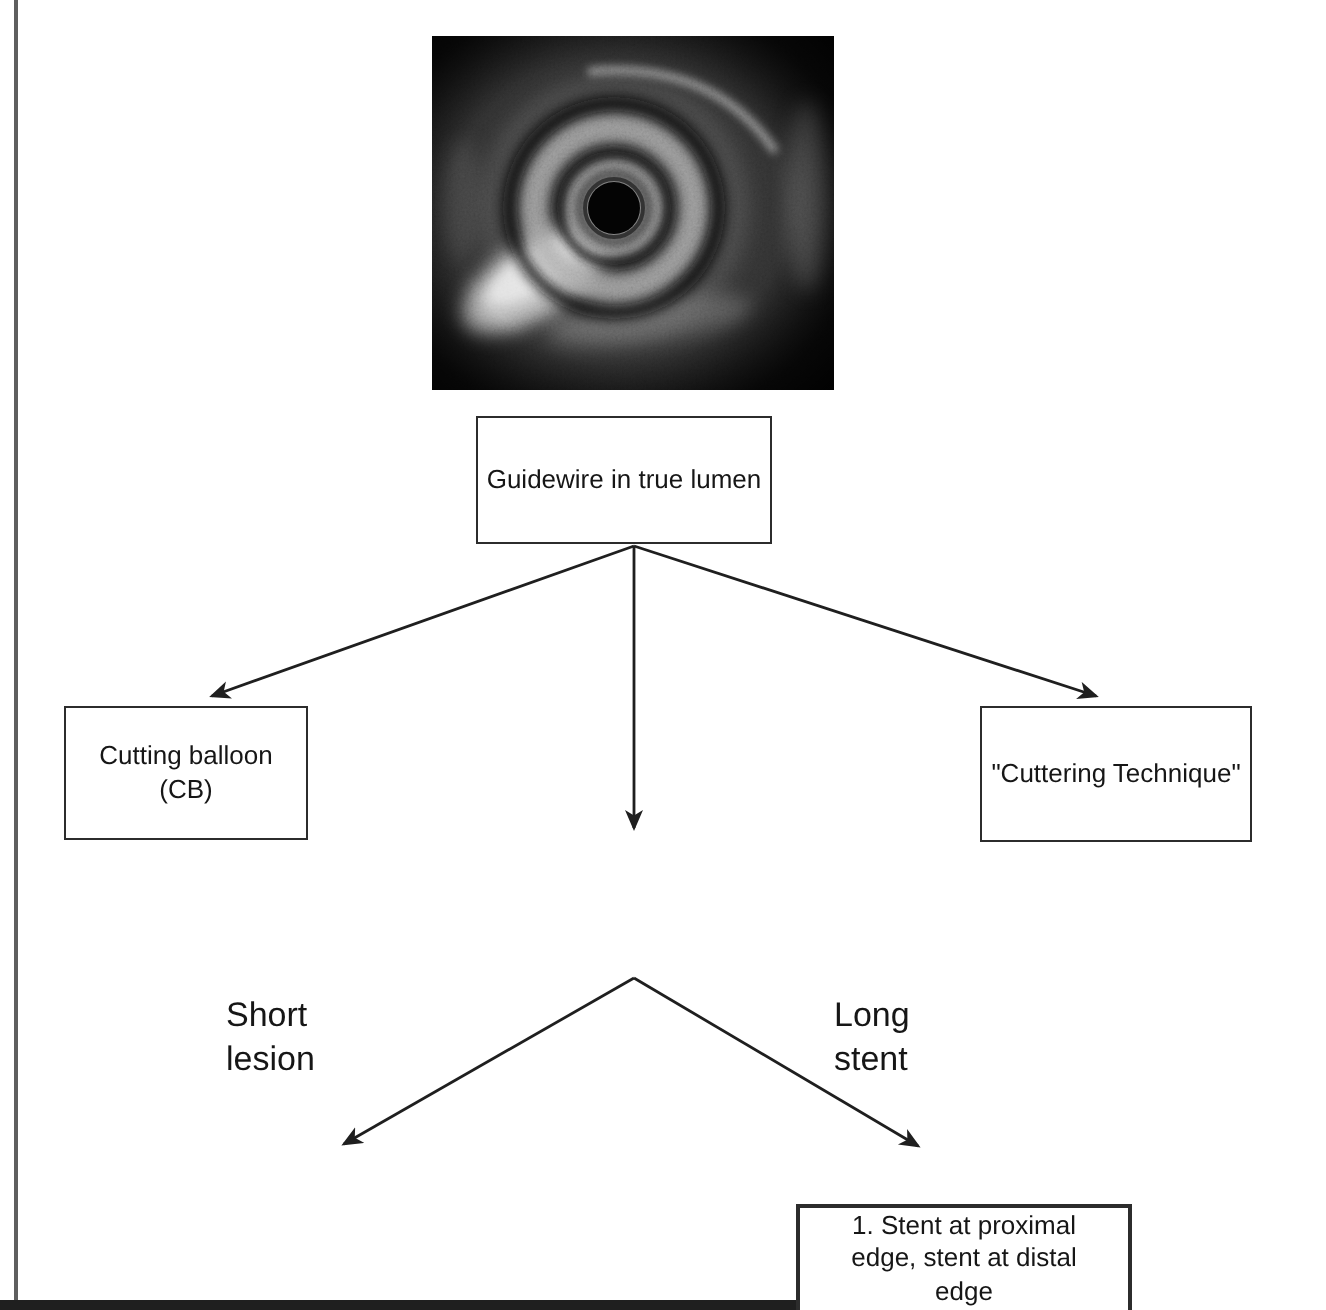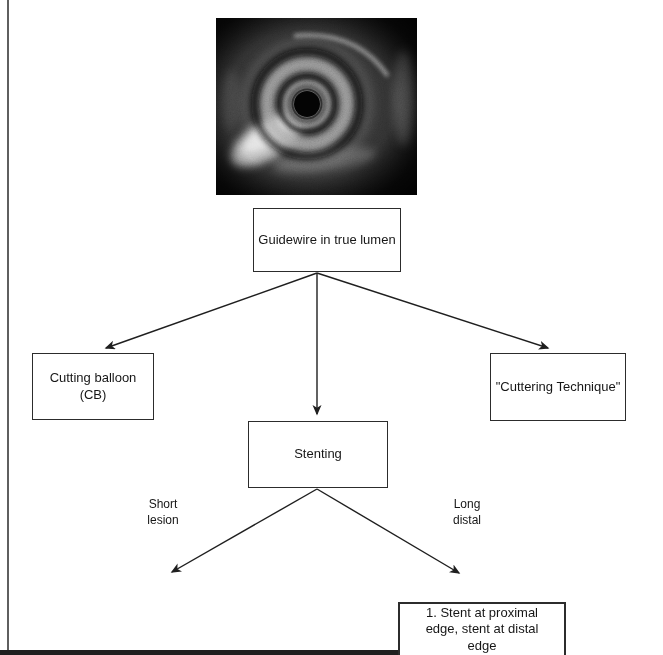--- a/index.html
+++ b/index.html
@@ -36,30 +36,30 @@
   .arrows line{stroke:var(--line);stroke-width:1.4;}
   .arrows .head{fill:var(--line);}
   .node{
     position:absolute;box-sizing:border-box;
     display:flex;align-items:center;justify-content:center;
     text-align:center;white-space:pre-line;
     background:#fff;border:1.5px solid var(--border);
     color:var(--text);font-size:13px;line-height:1.26;
     padding:2px 3px;
   }
-  .n-root{left:253px;top:208px;width:148px;height:64px;}
+  .n-root{left:238px;top:208px;width:148px;height:64px;}
   .n-left{left:32px;top:353px;width:122px;height:67px;}
   .n-center{left:248px;top:421px;width:140px;height:67px;}
   .n-right{left:490px;top:353px;width:136px;height:68px;}
   .n-bl{left:97px;top:578px;width:137px;height:66px;border-width:2px;}
   .n-br{left:398px;top:602px;width:168px;height:71px;border-width:2px;}
   .edge-label{
-    position:absolute;width:100px;text-align:center;
+    position:absolute;width:100px;text-align:left;
     white-space:pre-line;color:var(--text);
-    font-size:12px;line-height:1.32;
+    font-size:17px;line-height:1.32;
   }
   .el-short{left:113px;top:497px;}
   .el-long{left:417px;top:497px;}
 </style>
 </head>
 <body>
 
 <div class="canvas">
 
   <div class="scan-line"></div>
@@ -126,29 +126,28 @@
     <line x1="317" y1="273" x2="317" y2="414" marker-end="url(#arrow)"></line>
     <line x1="317" y1="273" x2="548" y2="348" marker-end="url(#arrow)"></line>
     <line x1="317" y1="489" x2="172" y2="572" marker-end="url(#arrow)"></line>
     <line x1="317" y1="489" x2="459" y2="573" marker-end="url(#arrow)"></line>
   </svg>
 
   <div class="node n-root">Guidewire in true lumen</div>
 
   <div class="node n-left">Cutting balloon (CB)</div>
 
-  <div class="node n-center">Stenting</div>
 
   <div class="node n-right">"Cuttering Technique"</div>
 
 
   <div class="node n-br">1. Stent at proximal
 edge, stent at distal
 edge
 2. CB mid portion</div>
 
   <div class="edge-label el-short">Short
 lesion</div>
 
   <div class="edge-label el-long">Long
-distal</div>
+stent</div>
 
 </div>
 
 </body></html>

